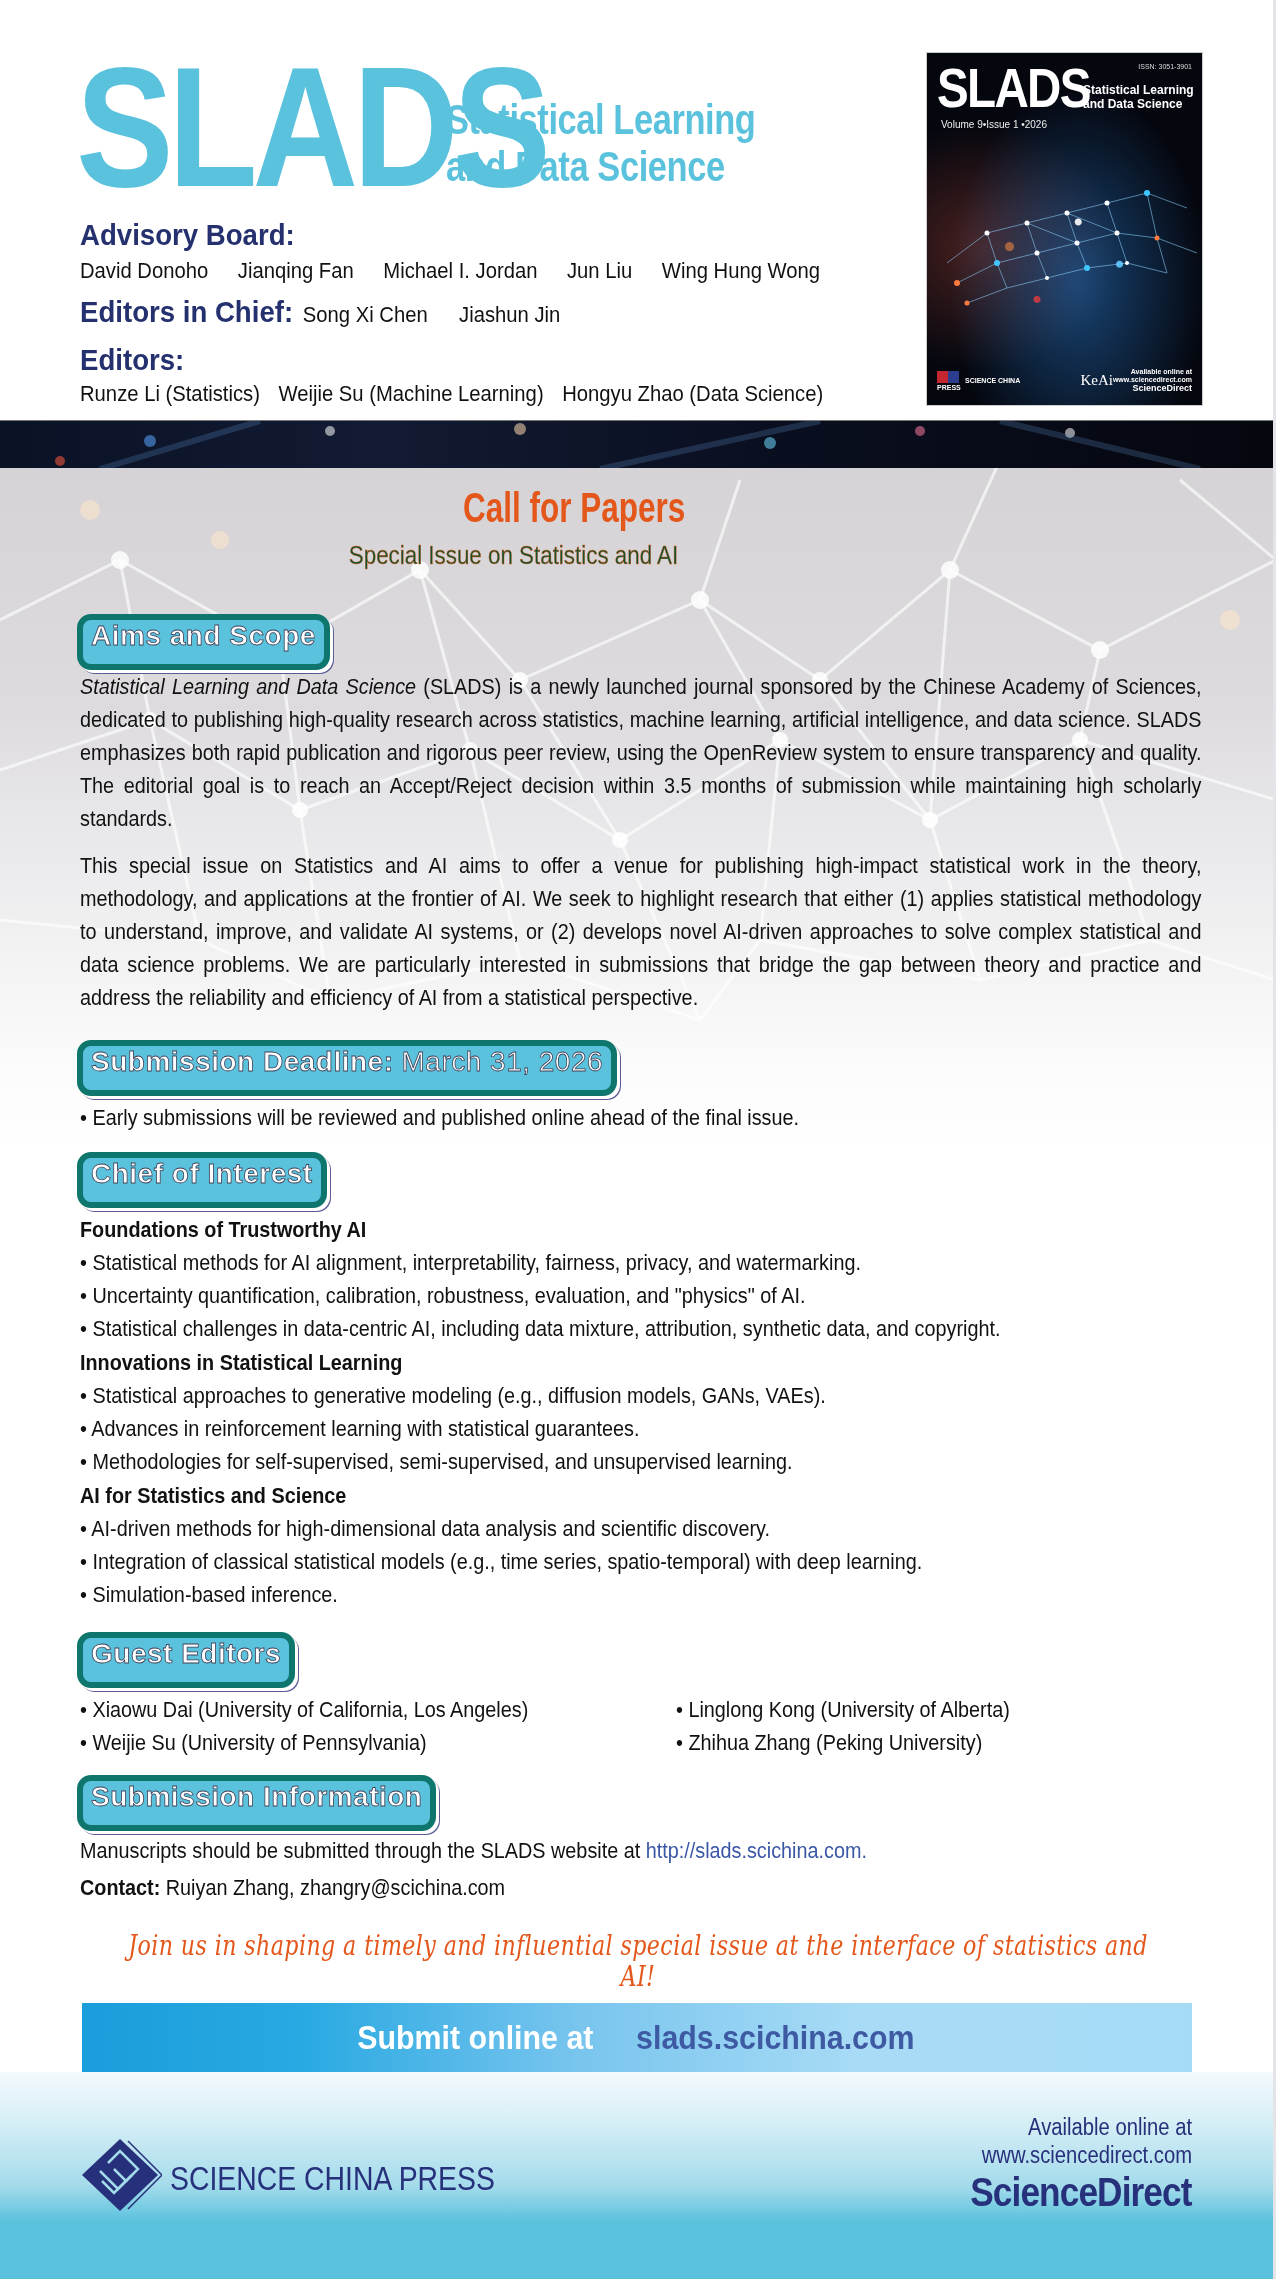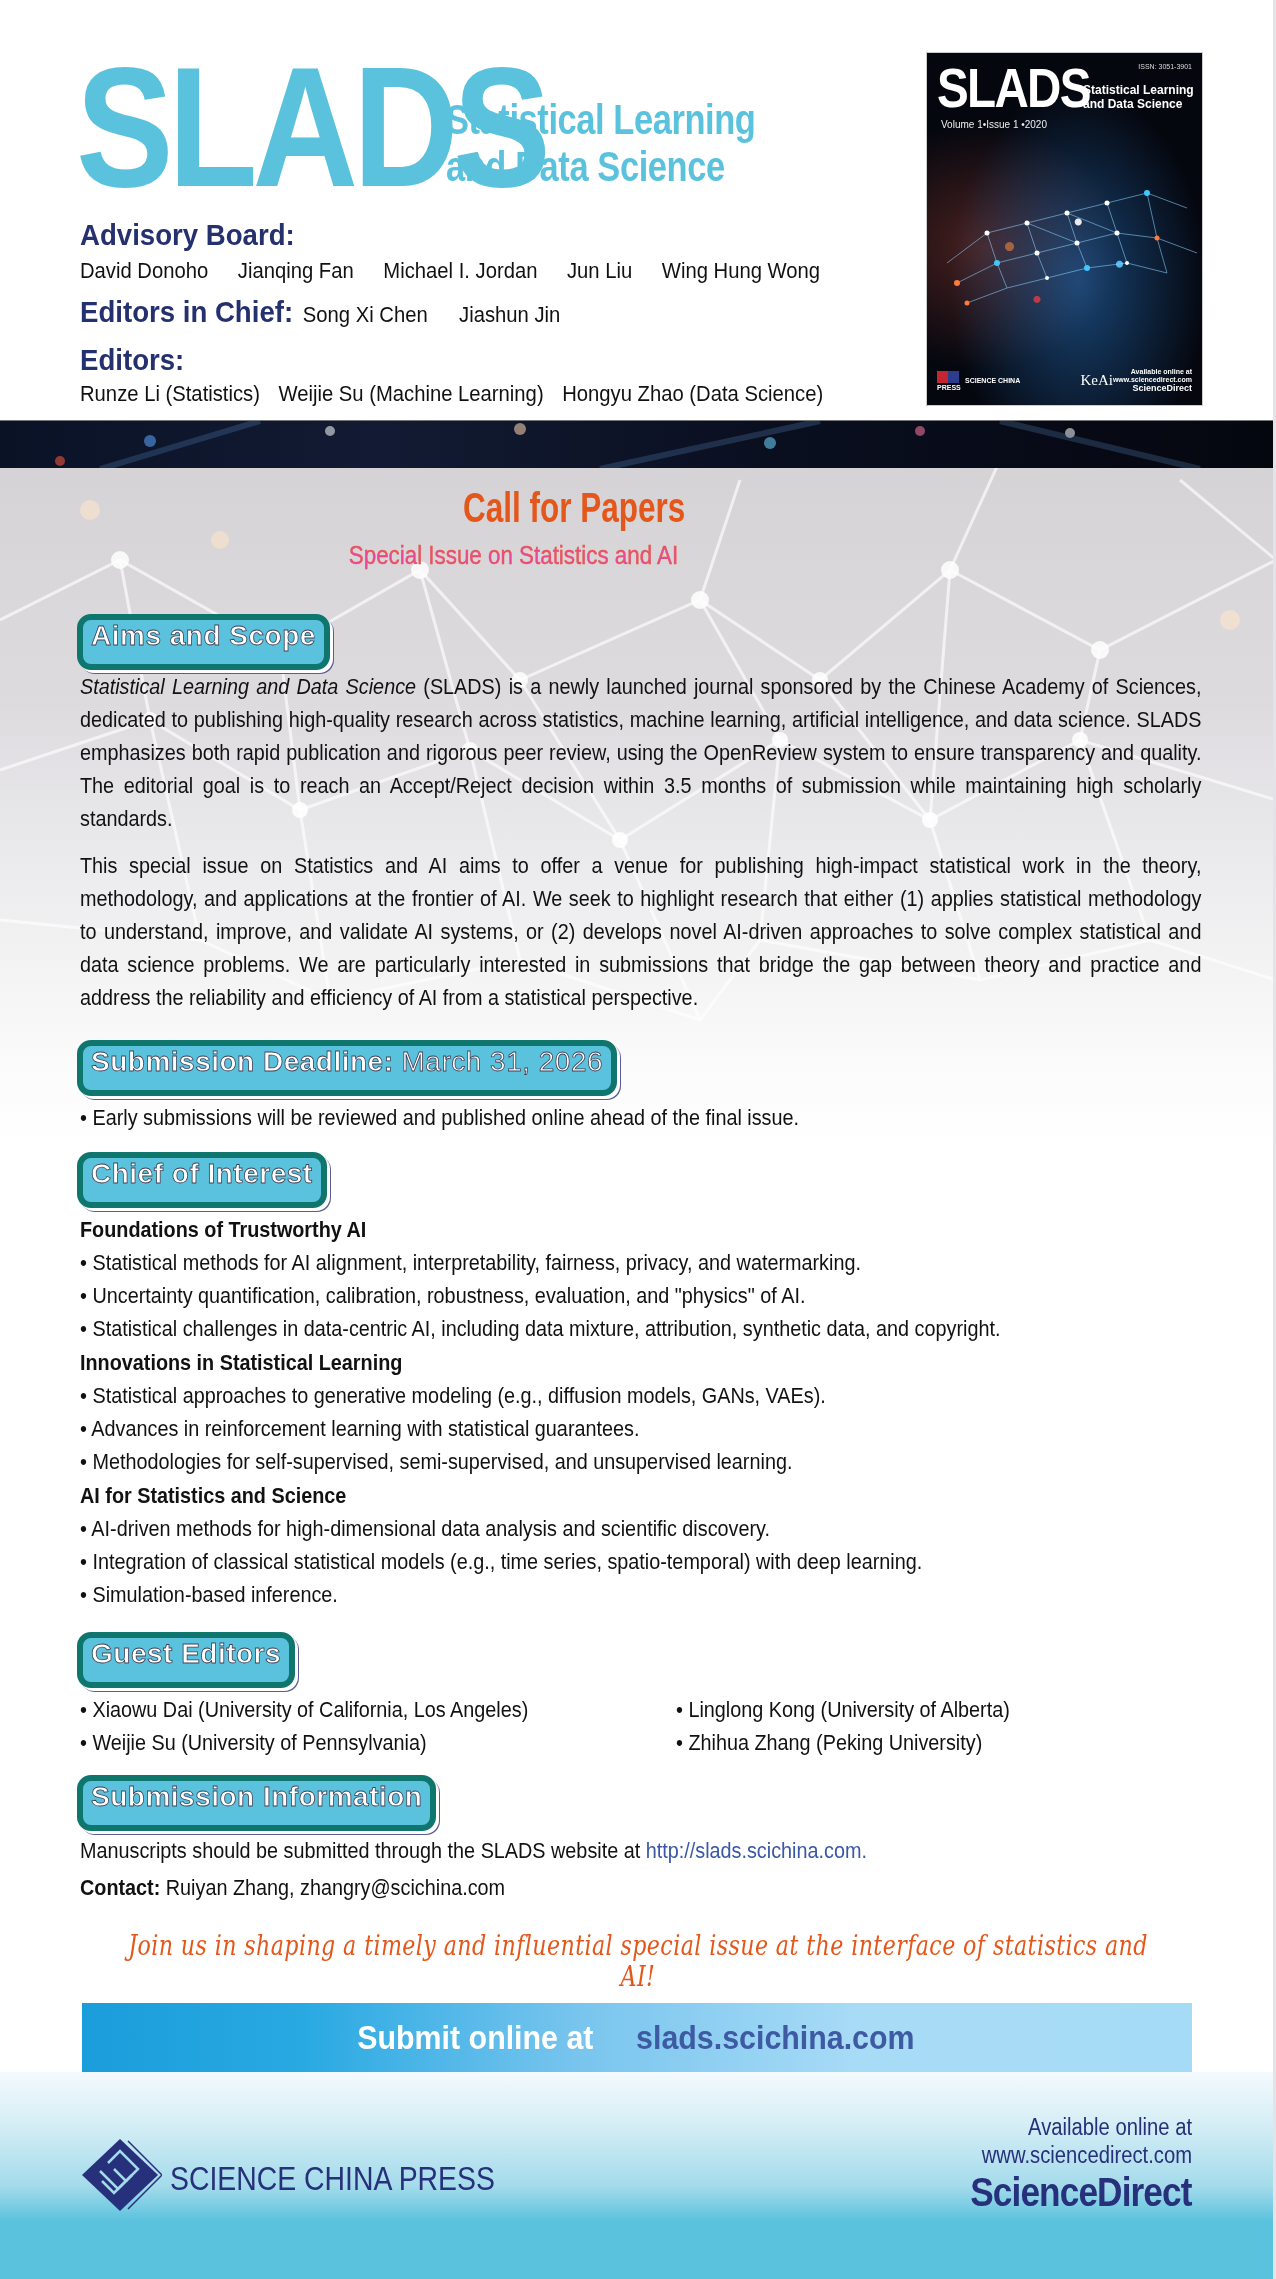--- a/index.html
+++ b/index.html
@@ -79,21 +79,21 @@
   .net-bg svg { position: absolute; left: 0; top: -48px; }
 
   
   .cfp-title {
     left: 0; width: 1148px; top: 484px; text-align: center;
     font-weight: 700; font-size: 42px; color: #e4571b;
   }
   .cfp-title span { display: inline-block; transform: scaleX(0.75); }
   .cfp-sub {
     left: 0; width: 1027px; top: 540px; text-align: center;
-    font-size: 26px; color: #ec4899; font-weight: 700;
+    font-size: 26px; color: #14532d; font-weight: 700;
   }
   .cfp-sub span { display: inline-block; transform: scaleX(0.86); font-weight: 400; -webkit-text-stroke: 0.4px #e4571b; }
 
   
   .pill {
     position: absolute; left: 77px; height: 44px;
     background: #5bc2dd; border-radius: 14px;
     border: 6px solid #0f766e;
     box-shadow: 3px 3px 0 0 #fff, 4px 4px 0 0 #5b5c96;
     display: flex; align-items: flex-start; padding: 0 8px;
@@ -212,21 +212,21 @@
         <circle cx="160" cy="155" r="3"></circle>
         <circle cx="70" cy="150" r="3"></circle>
       </g>
   </svg>
   <div class="cover-issn">ISSN: 3051-3901</div>
   <div class="cover-title">SLADS</div>
   <div class="cover-sub">
     <div>Statistical Learning</div>
     <div>and Data Science</div>
   </div>
-  <div class="cover-vol">Volume 1•Issue 1 •2020</div>
+  <div class="cover-vol">Volume 9•Issue 1 •2026</div>
   <div class="cover-foot">
     <span><span class="scp-mark"></span><span>SCIENCE CHINA PRESS</span></span>
     <span class="kei">KeAi</span>
     <span class="sd">
       <span>Available online at</span><br>
       <span>www.sciencedirect.com</span><br>
       <b>ScienceDirect</b>
     </span>
   </div>
 </div>

